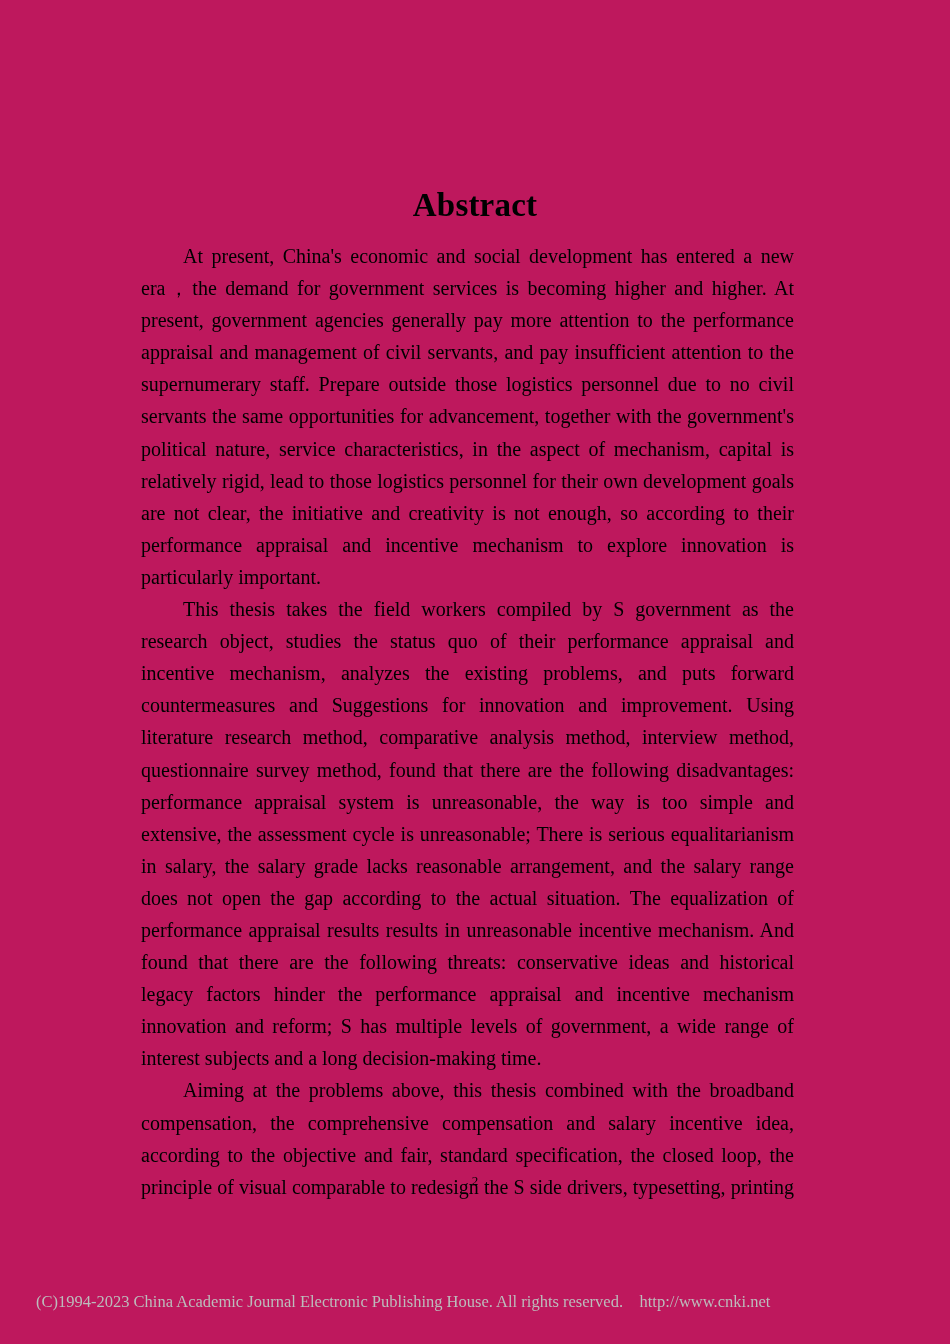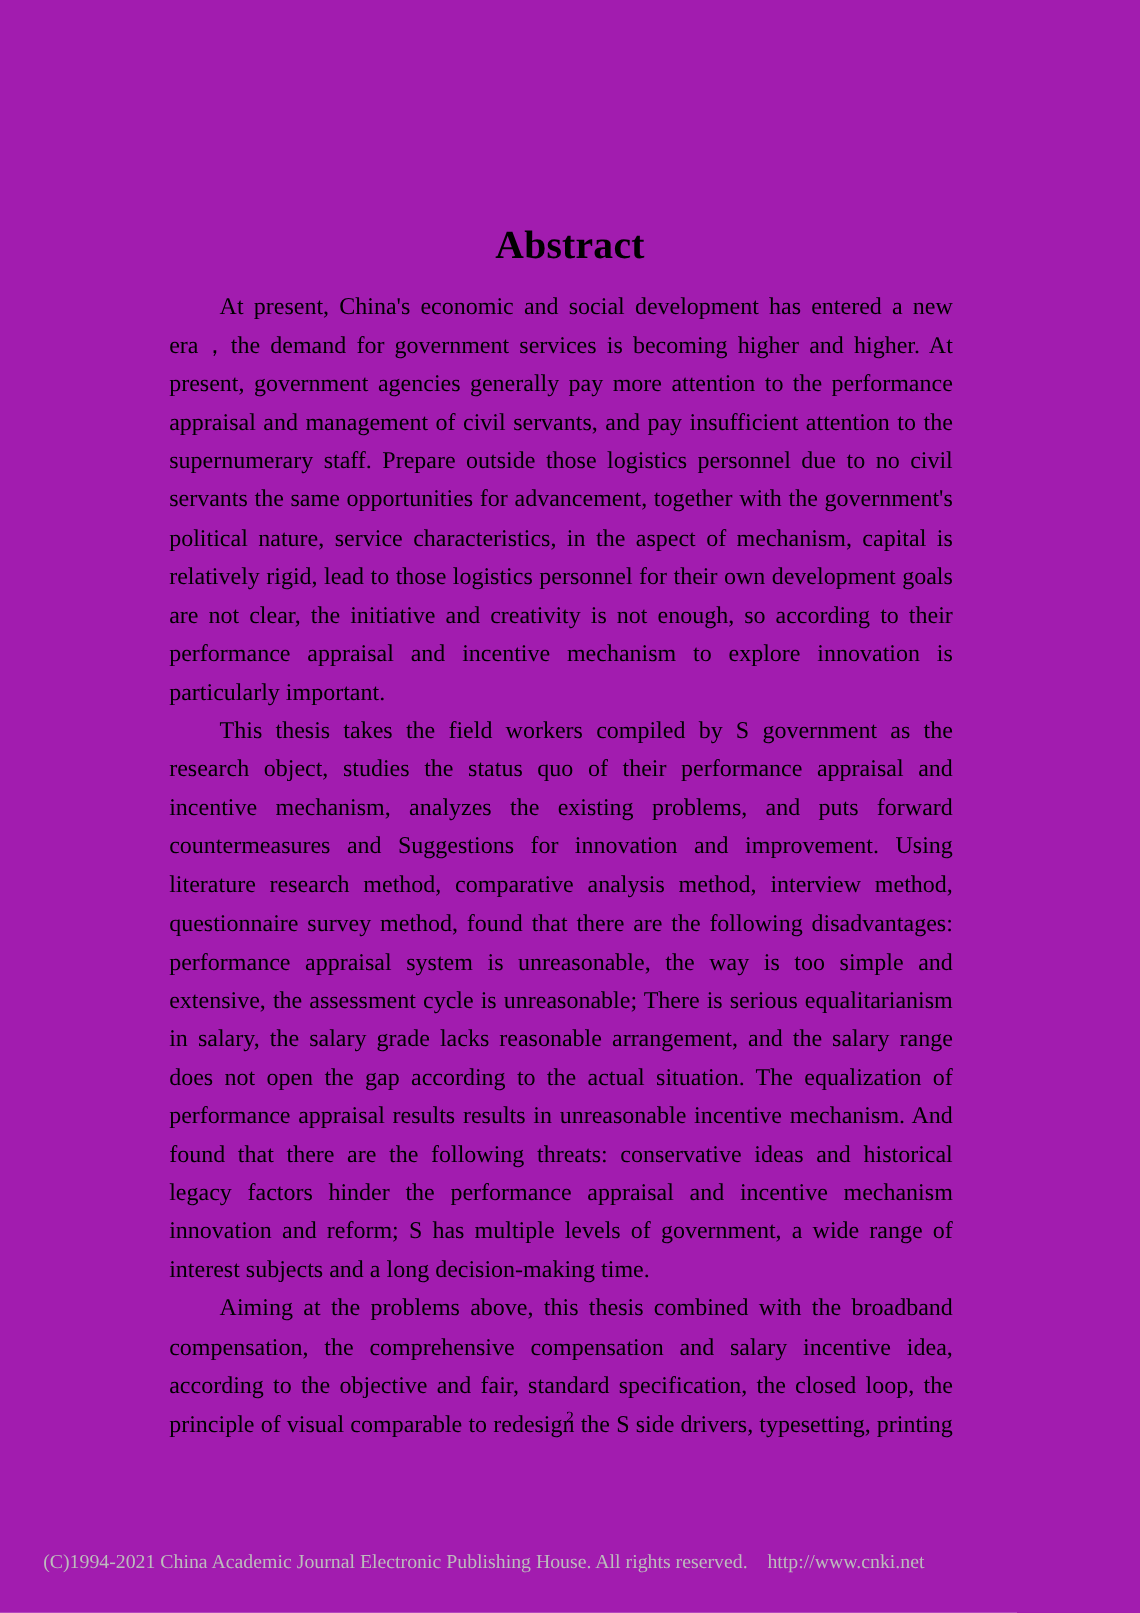--- a/index.html
+++ b/index.html
@@ -15,21 +15,21 @@
     color: #000000;
     overflow: hidden;
   }
 
   .page {
     position: absolute;
     left: 0;
     top: 0;
     width: 950px;
     height: 1344px;
-    background: #a21caf;
+    background: #be185d;
   }
 
   
   .doc-title {
     position: absolute;
     left: 0;
     top: 163px;
     width: 950px;
     text-align: center;
     font-size: 33px;
@@ -98,15 +98,15 @@
   <h1 class="doc-title">Abstract</h1>
 
   <div class="body-block">
     <p class="para">At present, China's economic and social development has entered a new era，the demand for government services is becoming higher and higher. At present, government agencies generally pay more attention to the performance appraisal and management of civil servants, and pay insufficient attention to the supernumerary staff. Prepare outside those logistics personnel due to no civil servants the same opportunities for advancement, together with the government's political nature, service characteristics, in the aspect of mechanism, capital is relatively rigid, lead to those logistics personnel for their own development goals are not clear, the initiative and creativity is not enough, so according to their performance appraisal and incentive mechanism to explore innovation is particularly important.</p>
     <p class="para">This thesis takes the field workers compiled by S government as the research object, studies the status quo of their performance appraisal and incentive mechanism, analyzes the existing problems, and puts forward countermeasures and Suggestions for innovation and improvement. Using literature research method, comparative analysis method, interview method, questionnaire survey method, found that there are the following disadvantages: performance appraisal system is unreasonable, the way is too simple and extensive, the assessment cycle is unreasonable; There is serious equalitarianism in salary, the salary grade lacks reasonable arrangement, and the salary range does not open the gap according to the actual situation. The equalization of performance appraisal results results in unreasonable incentive mechanism. And found that there are the following threats: conservative ideas and historical legacy factors hinder the performance appraisal and incentive mechanism innovation and reform; S has multiple levels of government, a wide range of interest subjects and a long decision-making time.</p>
     <p class="para">Aiming at the problems above, this thesis combined with the broadband compensation, the comprehensive compensation and salary incentive idea, according to the objective and fair, standard specification, the closed loop, the principle of visual comparable to redesign the S side drivers, typesetting, printing</p>
   </div>
 
   <div class="page-number">2</div>
 
-  <div class="footer-note">(C)1994-2021 China Academic Journal Electronic Publishing House. All rights reserved.    http://www.cnki.net</div>
+  <div class="footer-note">(C)1994-2023 China Academic Journal Electronic Publishing House. All rights reserved.    http://www.cnki.net</div>
 
 </div>
 
 </body></html>

